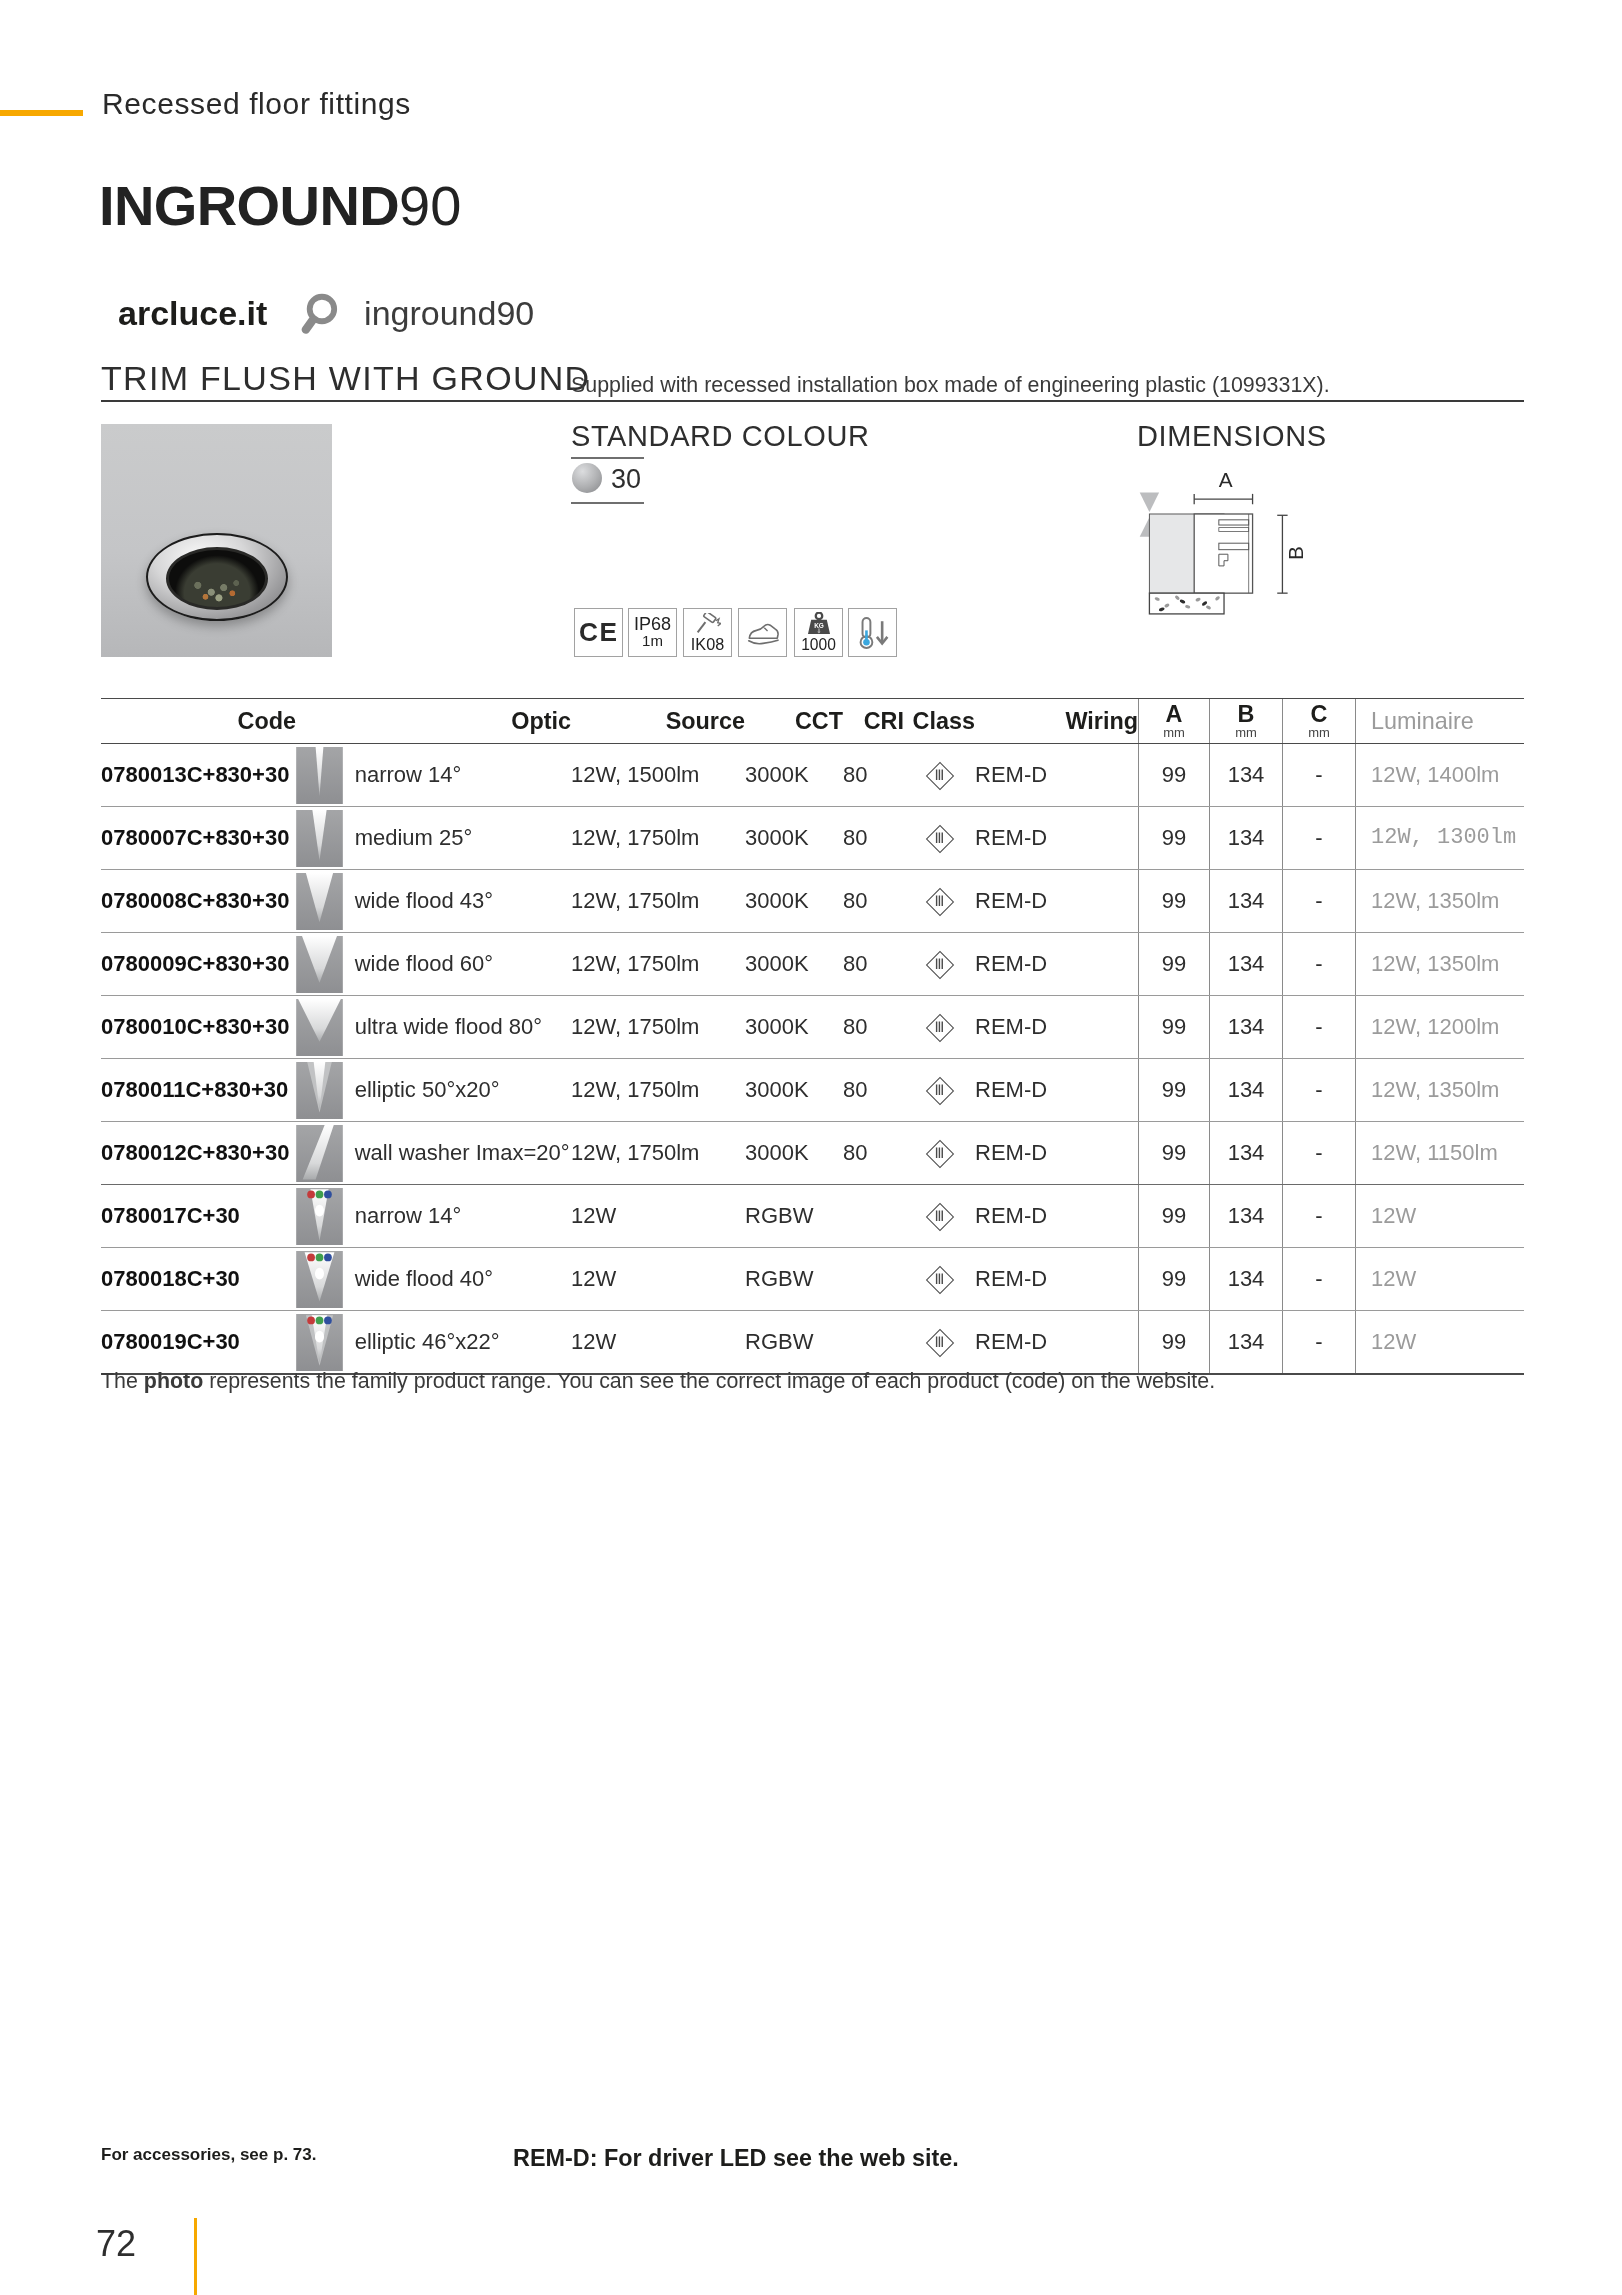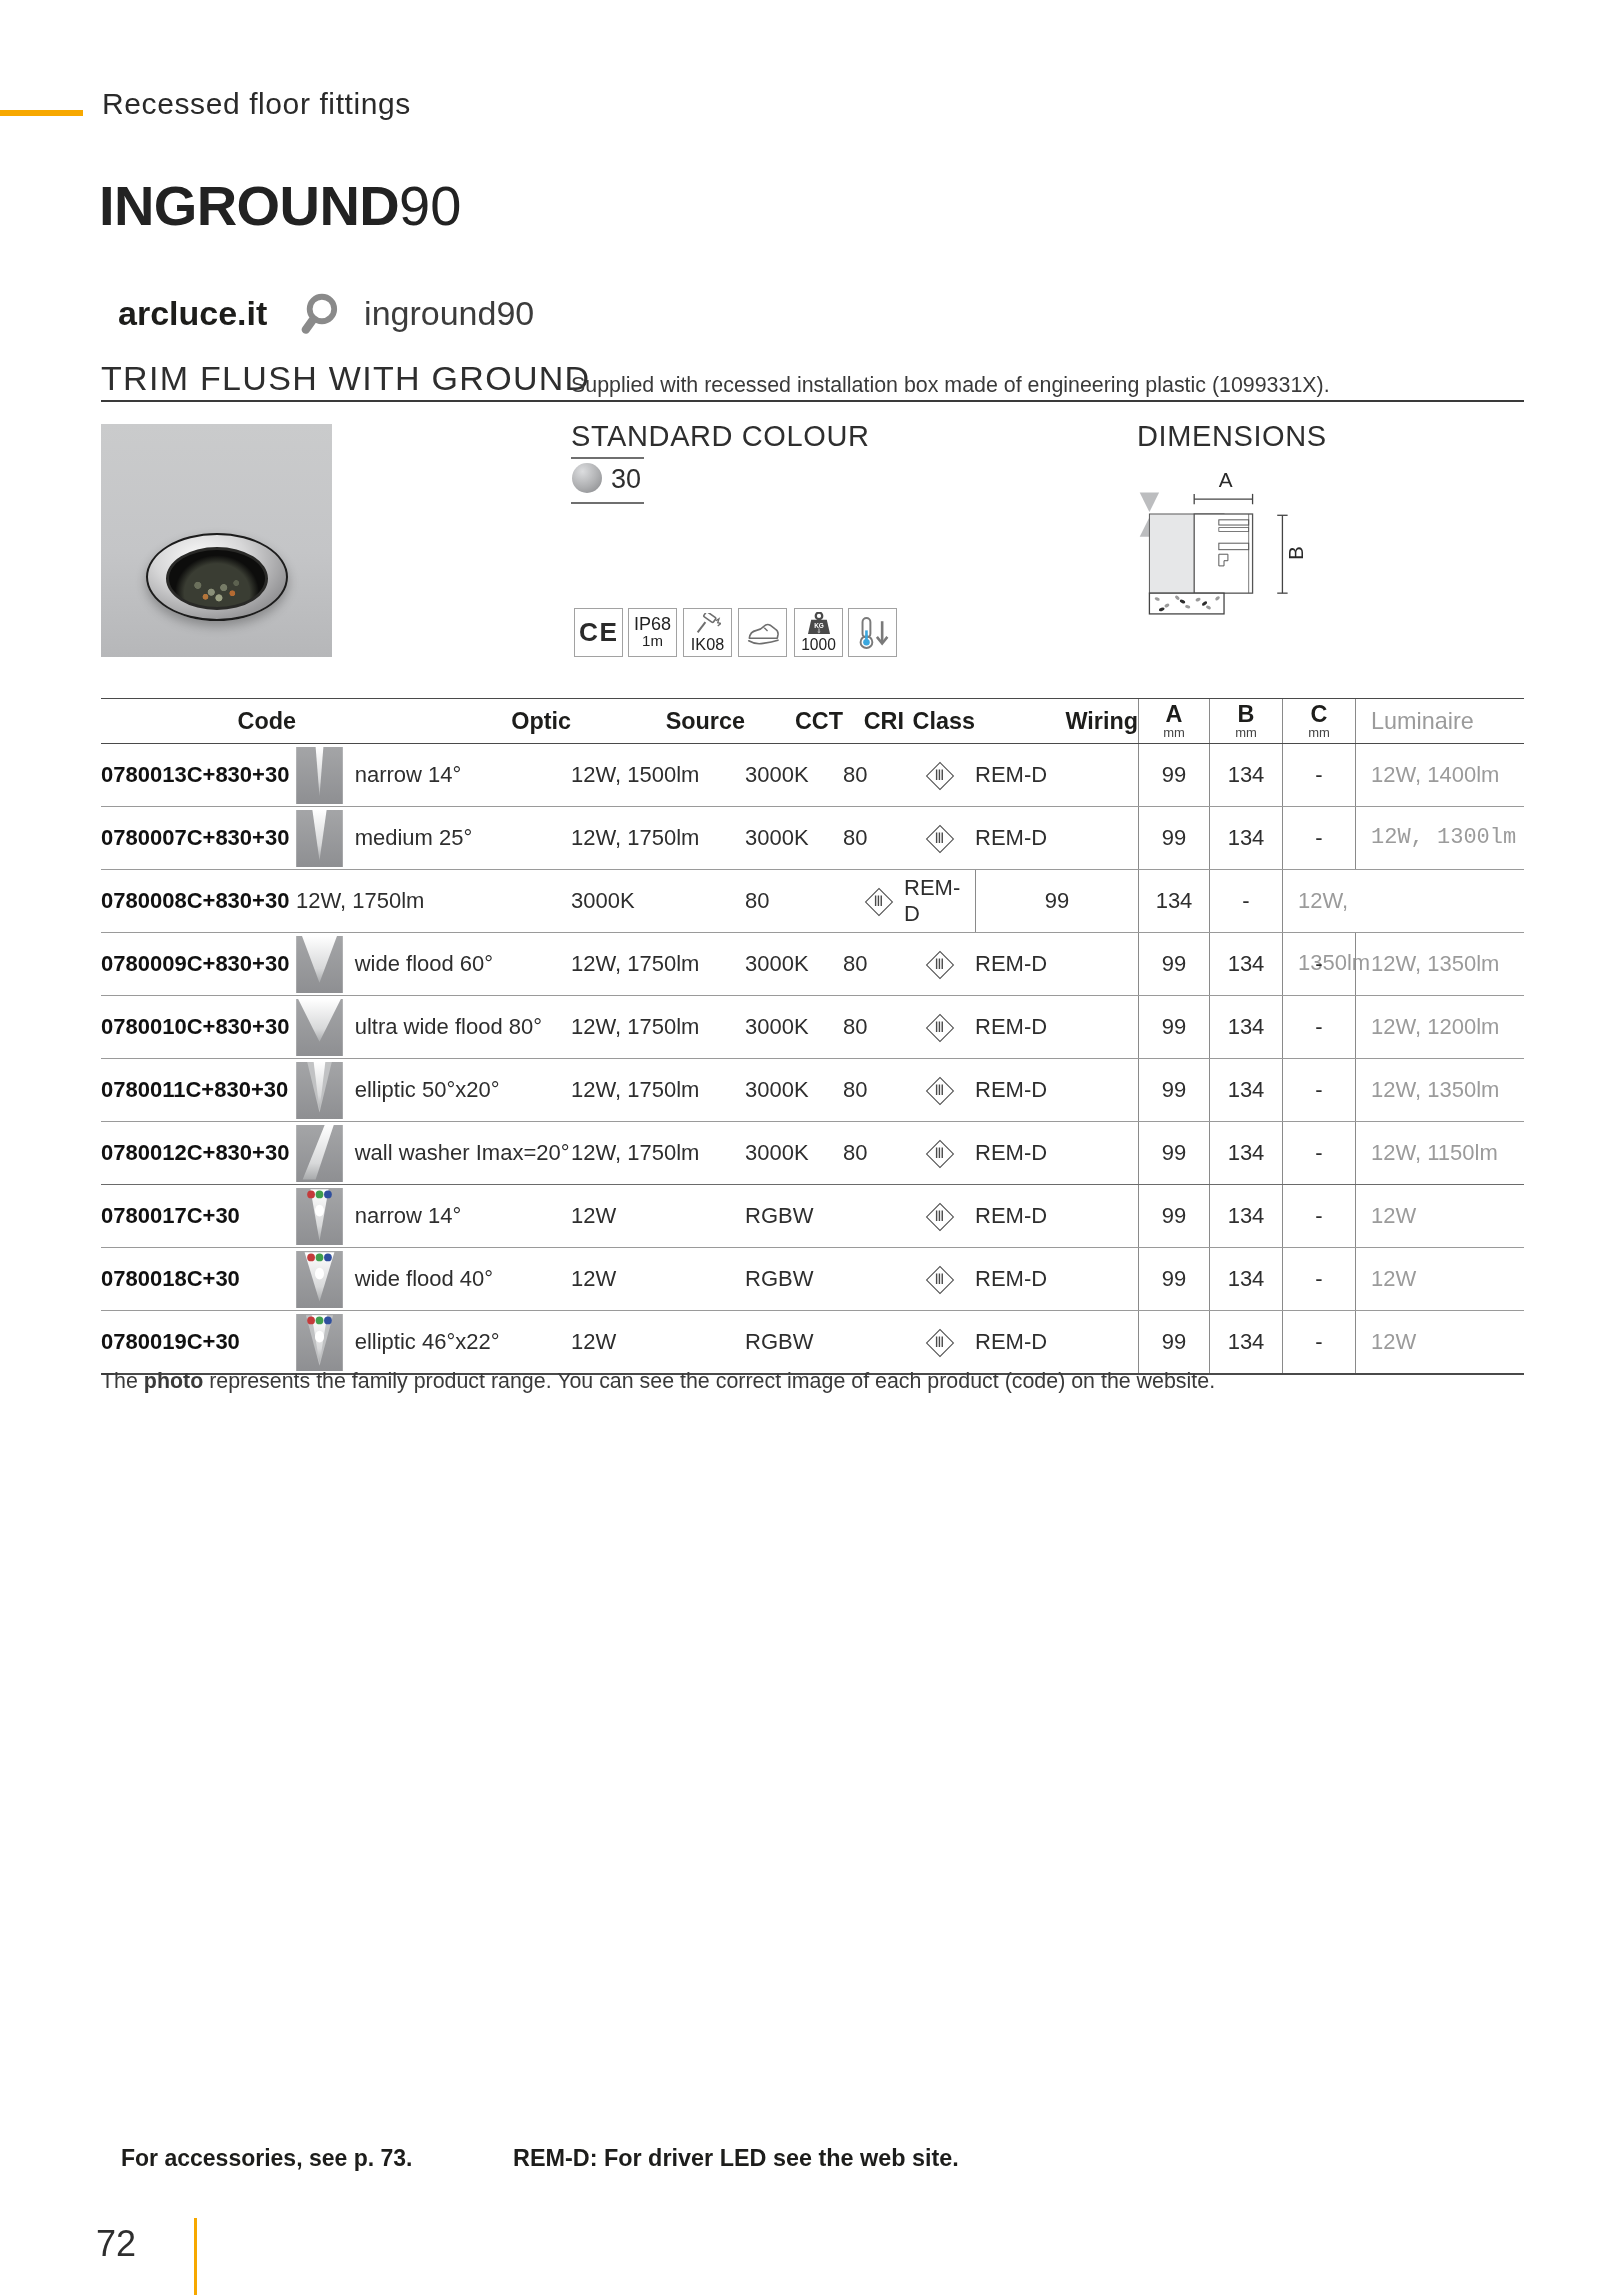--- a/index.html
+++ b/index.html
@@ -81,21 +81,21 @@
   .oicon{width:47px;height:57px;display:inline-block;flex:0 0 47px;}
   .olabel{margin-left:11.7px;}
   .clswrap{display:flex;justify-content:flex-start;padding-left:18px;}
   .diamond{position:relative;width:35px;height:35px;}
   .diamond .dshape{position:absolute;left:8.4px;top:8.4px;width:18px;height:18px;border:1.3px solid #4a4a4a;transform:rotate(45deg);background:#fff;}
   .diamond .dnum{position:absolute;left:0;top:0;width:35px;height:35px;display:flex;align-items:center;justify-content:center;font-size:14.3px;color:#4a4a4a;}
 
   .note{left:101px;top:1369px;font-size:21.4px;color:#3a3a3a;}
   .note b{font-weight:700;}
 
-  .foot-acc{left:101px;top:2145px;font-size:23px;font-weight:700;color:#1d1d1b;margin-left:20px;}
+  .foot-acc{left:101px;top:2145px;font-size:17px;font-weight:700;color:#1d1d1b;}
   .foot-rem{left:513px;top:2145px;font-size:23.4px;font-weight:700;color:#1d1d1b;}
   .pagenum{left:96px;top:2223px;font-size:36px;font-weight:300;color:#2e2e2e;}
   .vline{left:194px;top:2218px;width:3.2px;height:78px;background:#f7a800;}
 </style>
 </head>
 <body>
 
 <div class="page">
 
   <div class="abs accent-line"></div>
@@ -305,20 +305,38 @@
       </div>
       <div class="c wir">REM-D</div>
       <div class="c center col-bl" style="height:62px;line-height:62px;">99</div>
       <div class="c center col-bl" style="height:62px;line-height:62px;">134</div>
       <div class="c center col-bl" style="height:62px;line-height:62px;">-</div>
       <div class="c lum col-bl" style="height:62px;line-height:62px;font-family:Liberation Mono, monospace;">12W, 1300lm</div>
     </div>
 
     <div class="tgrid trow">
       <div class="c code">0780008C+830+30</div>
+      <div class="c opticcell">
+        <span class="oicon"><svg width="47" height="57" viewBox="0 0 72 88">
+                <defs>
+                  <linearGradient id="bggwide43" x1="0" y1="0" x2="0" y2="1">
+                    <stop offset="0" stop-color="#a4a5a7"></stop>
+                    <stop offset="1" stop-color="#8e8f92"></stop>
+                  </linearGradient>
+                  <linearGradient id="vgwide43" x1="0" y1="0" x2="0" y2="1">
+                    <stop offset="0" stop-color="#ffffff"></stop>
+                    <stop offset="0.7" stop-color="#d8d9da"></stop>
+                    <stop offset="1" stop-color="#a8aaac"></stop>
+                  </linearGradient>
+                </defs>
+                <rect width="72" height="88" fill="url(#bggwide43)"></rect>
+                <polygon points="15,0 57,0 36,76" fill="url(#vgwide43)"></polygon>
+              </svg></span>
+        <span class="olabel">wide flood 43°</span>
+      </div>
       <div class="c src">12W, 1750lm</div>
       <div class="c cctv">3000K</div>
       <div class="c criv">80</div>
       <div class="c clswrap">
         <span class="diamond">
           <span class="dshape"></span>
           <span class="dnum">Ⅲ</span>
         </span>
       </div>
       <div class="c wir">REM-D</div>

